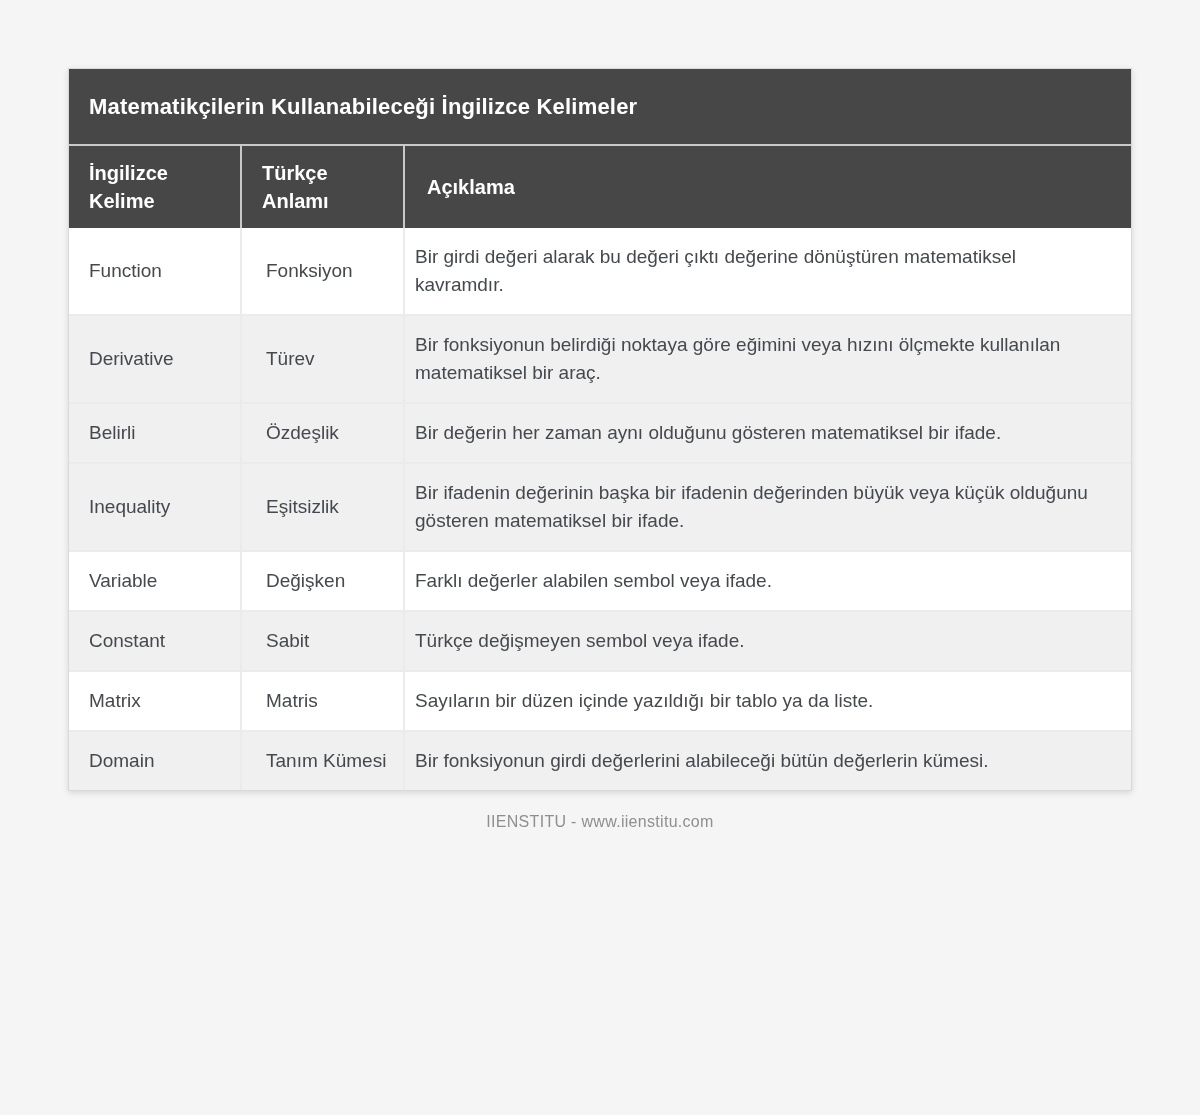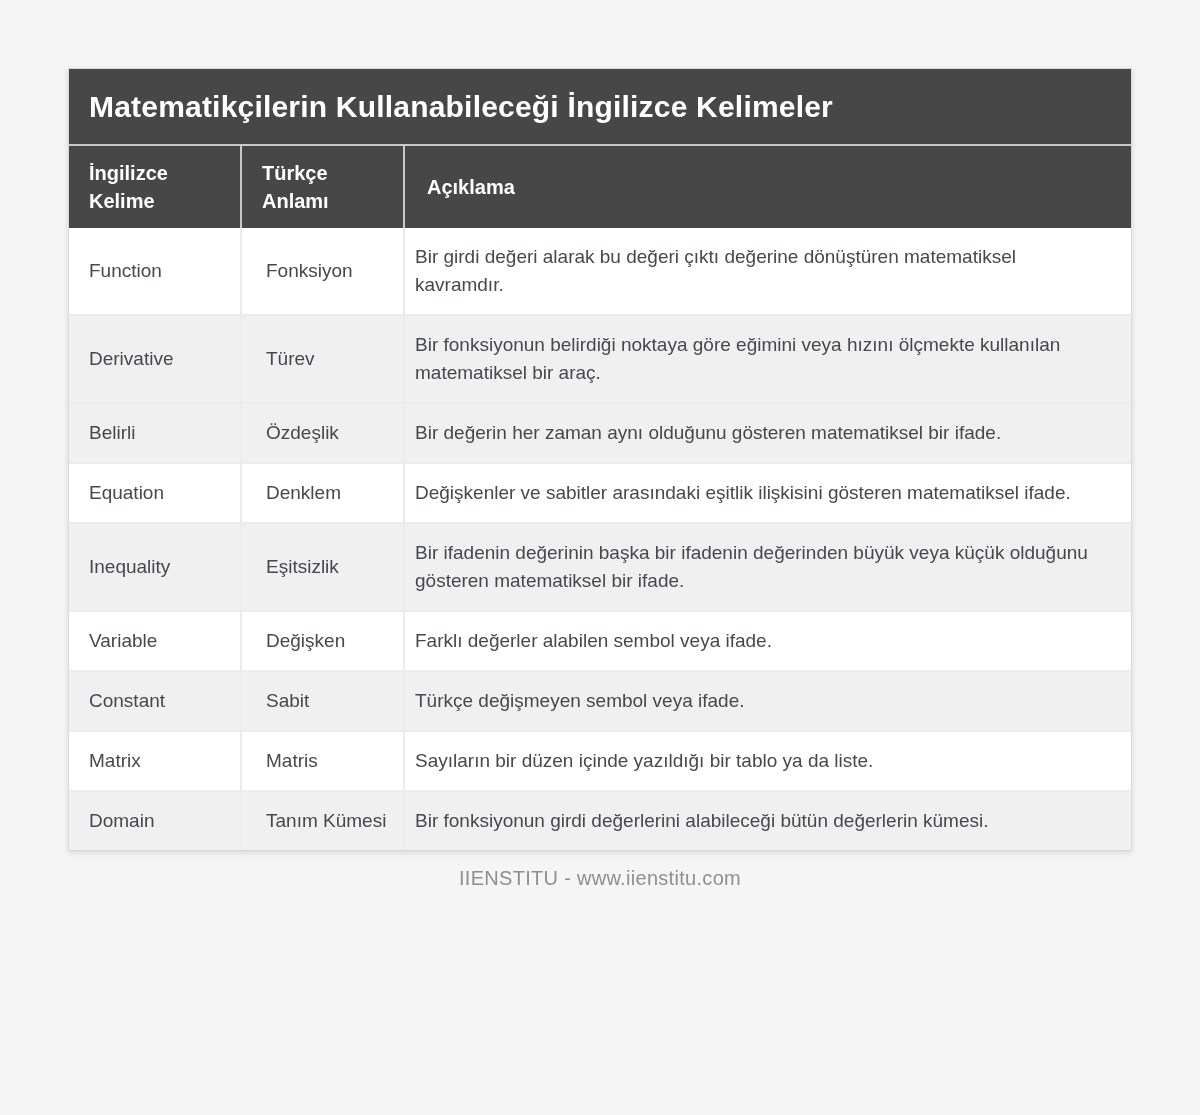--- a/index.html
+++ b/index.html
@@ -21,21 +21,21 @@
   }
   .title-bar {
     background: #474747;
     height: 75px;
     display: flex;
     align-items: center;
     padding: 0 20px;
   }
   .title-bar h1 {
     color: #ffffff;
-    font-size: 30px;
+    font-size: 22px;
     font-weight: 700;
     letter-spacing: 0.2px;
     white-space: nowrap;
   }
   table {
     width: 100%;
     border-collapse: collapse;
     table-layout: fixed;
   }
   col.c1 { width: 172px; }
@@ -62,24 +62,24 @@
     background: #ffffff;
     padding: 15px 20px;
     border-top: 2px solid #ebebeb;
   }
   tbody tr:first-child td { border-top: none; }
   tbody td + td { border-left: 2px solid #ebebeb; }
   tbody tr.alt td { background: #f0f0f0; }
   td.translation { padding-left: 24px; padding-right: 8px; }
   td.description { padding-left: 10px; padding-right: 22px; }
   .footer {
-    margin-top: 16px;
+    margin-top: 22px;
     text-align: center;
     color: #8f8f8f;
-    font-size: 20px;
+    font-size: 16px;
     letter-spacing: 0.3px;
   }
 </style>
 </head>
 <body>
 
 <div class="card">
   <div class="title-bar">
     <h1>Matematikçilerin Kullanabileceği İngilizce Kelimeler</h1>
   </div>
@@ -105,25 +105,20 @@
       <tr class="alt">
         <td class="word">Derivative</td>
         <td class="translation">Türev</td>
         <td class="description">Bir fonksiyonun belirdiği noktaya göre eğimini veya hızını ölçmekte kullanılan matematiksel bir araç.</td>
       </tr>
       <tr class="alt">
         <td class="word">Belirli</td>
         <td class="translation">Özdeşlik</td>
         <td class="description">Bir değerin her zaman aynı olduğunu gösteren matematiksel bir ifade.</td>
       </tr>
-      <tr>
-        <td class="word">Equation</td>
-        <td class="translation">Denklem</td>
-        <td class="description">Değişkenler ve sabitler arasındaki eşitlik ilişkisini gösteren matematiksel ifade.</td>
-      </tr>
       <tr class="alt">
         <td class="word">Inequality</td>
         <td class="translation">Eşitsizlik</td>
         <td class="description">Bir ifadenin değerinin başka bir ifadenin değerinden büyük veya küçük olduğunu gösteren matematiksel bir ifade.</td>
       </tr>
       <tr>
         <td class="word">Variable</td>
         <td class="translation">Değişken</td>
         <td class="description">Farklı değerler alabilen sembol veya ifade.</td>
       </tr>

